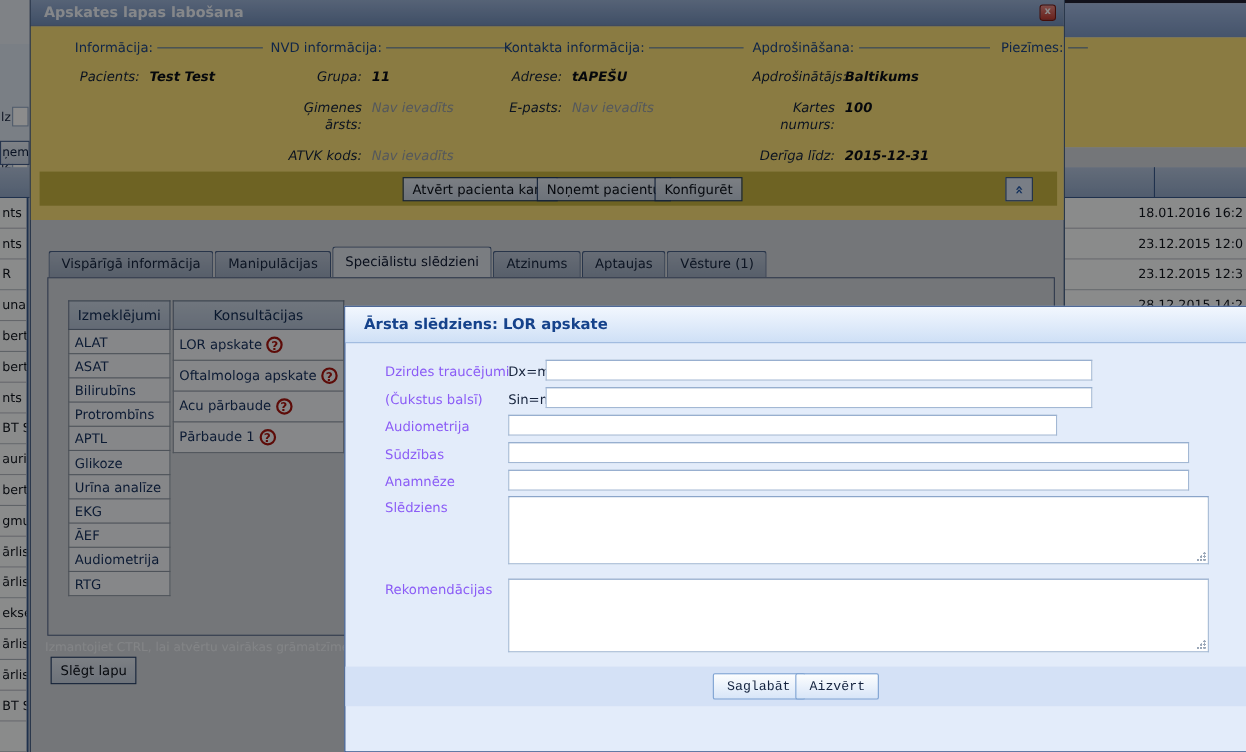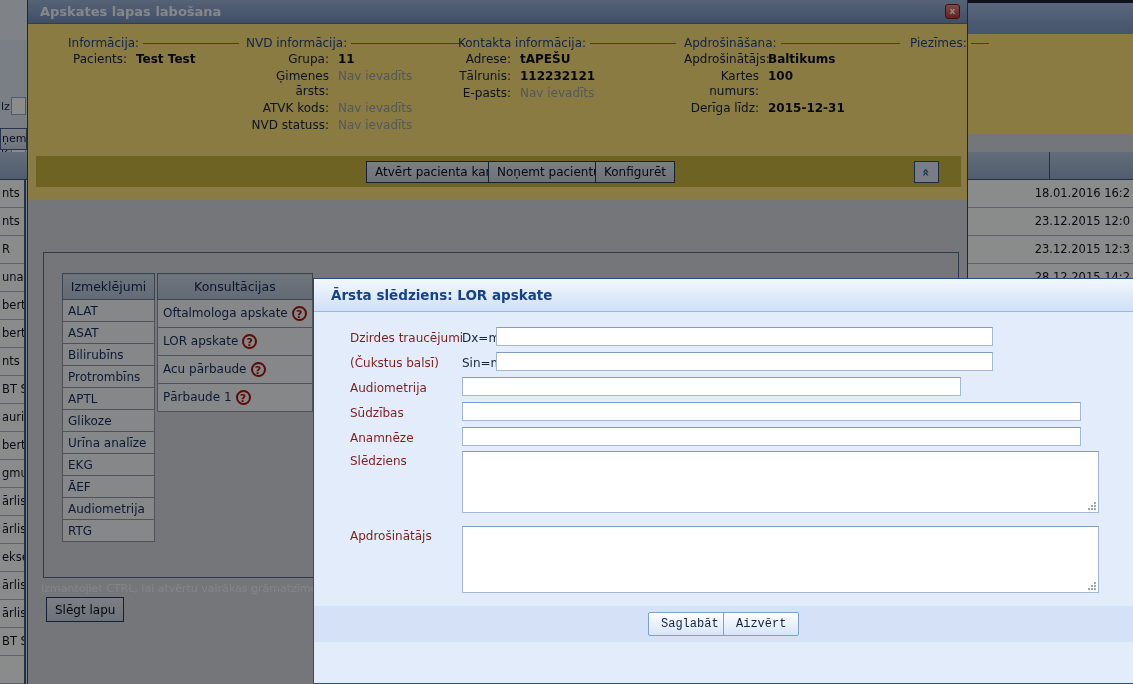--- a/index.html
+++ b/index.html
@@ -39,21 +39,21 @@
   #main-titlebar .wtitle { position:absolute; left:12px; top:4px; font-size:13px; font-weight:bold; color:#f2f6fc; }
   .close-btn { position:absolute; width:15px; height:15px; border-radius:3px;
     background:linear-gradient(#e98a84,#c03a30); border:1px solid #7c1a12; color:#fff;
     font-size:9px; line-height:13px; text-align:center; font-weight:bold; cursor:pointer; }
   #main-close { right:7px; top:4px; }
 
   #patient-panel { position:absolute; left:0; top:24px; width:100%; height:176px; background:#fbe178; }
   .sect { position:absolute; top:12px; }
   .sect-head { display:flex; align-items:center; color:#1f4584; font-size:12px; }
   .sect-head .line { flex:1; height:1px; background:#5878a8; margin:0 4px; min-width:18px; }
-  .frow { display:flex; margin-top:2px; line-height:15px; }
+  .frow { display:flex; margin-top:13px; line-height:15px;font-style:italic; }
   .flabel { text-align:right; color:#14223c; padding-right:9px; }
   .fvalue { font-weight:bold; color:#0b0f16; }
   .fvalue.muted { font-weight:normal; color:#9aa0a8; }
   #sect-info    { left:40px;  width:175px; }  #sect-info .flabel    { width:68px; }
   #sect-nvd     { left:218px; width:222px; }  #sect-nvd .flabel     { width:92px; }
   #sect-kontakt { left:430px; width:222px; }  #sect-kontakt .flabel { width:62px; }
   #sect-apdr    { left:656px; width:220px; }  #sect-apdr .flabel    { width:84px; }
   #sect-piezimes{ left:882px; width:75px;  }
   #sect-info .frow:first-of-type { margin-top:10px; }
 
@@ -96,21 +96,21 @@
   
   #dim-overlay { position:absolute; left:0; top:0; width:1133px; height:684px; background:rgba(0,0,0,0.45); }
 
   
   #modal { position:absolute; left:313px; top:278px; width:844px; height:406px;
     border:1px solid #2a4a80; background:#e3ecfa; }
   #modal-header { position:absolute; left:0; top:0; width:100%; height:33px;
     background:linear-gradient(#f2f7fe,#cfe0f6); border-bottom:1px solid #9cb7dd; }
   #modal-header .wtitle { position:absolute; left:17px; top:8px; font-size:13.5px; font-weight:bold; color:#15428b; }
   #modal-close { right:8px; top:7px; }
-  .mlabel { position:absolute; left:36px; font-size:12px; color:#7f1d1d; }
+  .mlabel { position:absolute; left:36px; font-size:12px; color:#8b5cf6; }
   .msub   { position:absolute; left:148px; font-size:12px; color:#16233c; }
   .ipt { position:absolute; height:19px; background:#fff; border:1px solid #a3b8d4; border-top-color:#7f9cc4;
     font-size:12px; padding:0 3px; font-family:"DejaVu Sans", sans-serif; }
   .tarea { position:absolute; background:#fff; border:1px solid #a3b8d4; border-top-color:#7f9cc4;
     font-size:12px; padding:2px 3px; resize:none; font-family:"DejaVu Sans", sans-serif; }
   .grip { position:absolute; width:10px; height:10px; pointer-events:none;
     background:
       radial-gradient(circle at 2px 8px, #9aa7b8 1px, transparent 1.2px),
       radial-gradient(circle at 5px 8px, #9aa7b8 1px, transparent 1.2px),
       radial-gradient(circle at 8px 8px, #9aa7b8 1px, transparent 1.2px),
@@ -231,24 +231,20 @@
       <div class="sect" id="sect-kontakt">
         <div class="sect-head">
             <span>Kontakta informācija:</span>
             <div class="line"></div>
           </div>
         <div class="frow">
             <div class="flabel">Adrese:</div>
             <div class="fvalue">tAPEŠU</div>
           </div>
         <div class="frow">
-            <div class="flabel">Tālrunis:</div>
-            <div class="fvalue">112232121</div>
-          </div>
-        <div class="frow">
             <div class="flabel">E-pasts:</div>
             <div class="fvalue muted">Nav ievadīts</div>
           </div>
       </div>
       <div class="sect" id="sect-apdr">
         <div class="sect-head">
             <span>Apdrošināšana:</span>
             <div class="line"></div>
           </div>
         <div class="frow">
@@ -274,20 +270,28 @@
 
     <div id="main-toolbar">
       <button class="gbtn" id="btn-open-card">Atvērt pacienta karti</button>
       <button class="gbtn" id="btn-remove-pat">Noņemt pacientu</button>
       <button class="gbtn" id="btn-configure">Konfigurēt</button>
       <div id="collapse-btn">
         <span class="chev">«</span>
       </div>
     </div>
 
+    <div id="tabbar">
+      <div class="tab">Vispārīgā informācija</div>
+      <div class="tab">Manipulācijas</div>
+      <div class="tab active">Speciālistu slēdzieni</div>
+      <div class="tab">Atzinums</div>
+      <div class="tab">Aptaujas</div>
+      <div class="tab">Vēsture (1)</div>
+    </div>
 
     <div id="tab-content">
       <table class="mini-table" id="tbl-izmeklejumi">
         <tbody>
             <tr>
               <th>Izmeklējumi</th>
             </tr>
         <tr>
               <td>ALAT</td>
             </tr>
@@ -323,24 +327,24 @@
             </tr>
       </tbody>
         </table>
 
       <table class="mini-table" id="tbl-konsultacijas">
         <tbody>
             <tr>
               <th>Konsultācijas</th>
             </tr>
         <tr>
+              <td><span>LOR apskate</span><span class="qicon">?</span></td>
+            </tr>
+        <tr>
               <td><span>Oftalmologa apskate</span><span class="qicon">?</span></td>
-            </tr>
-        <tr>
-              <td><span>LOR apskate</span><span class="qicon">?</span></td>
             </tr>
         <tr>
               <td><span>Acu pārbaude</span><span class="qicon">?</span></td>
             </tr>
         <tr>
               <td><span>Pārbaude 1</span><span class="qicon">?</span></td>
             </tr>
       </tbody>
         </table>
     </div>
@@ -371,21 +375,21 @@
     <span class="mlabel" style="top:127px;">Sūdzības</span>
     <input class="ipt" style="left: 148px; top: 123px; width: 619px;" value="">
 
     <span class="mlabel" style="top:152px;">Anamnēze</span>
     <input class="ipt" style="left: 148px; top: 148px; width: 619px;" value="">
 
     <span class="mlabel" style="top:175px;">Slēdziens</span>
     <textarea class="tarea" style="left: 148px; top: 172px; width: 637px; height: 62px;"></textarea>
     <span class="grip" style="left:773px; top:222px;"></span>
 
-    <span class="mlabel" style="top:250px;">Apdrošinātājs</span>
+    <span class="mlabel" style="top:250px;">Rekomendācijas</span>
     <textarea class="tarea" style="left: 148px; top: 247px; width: 637px; height: 67px;"></textarea>
     <span class="grip" style="left:773px; top:302px;"></span>
 
     <div id="modal-footer">
       <button class="bluebtn" id="btn-save">Saglabāt</button>
       <button class="bluebtn" id="btn-close">Aizvērt</button>
     </div>
   </div>
 
 </div>

